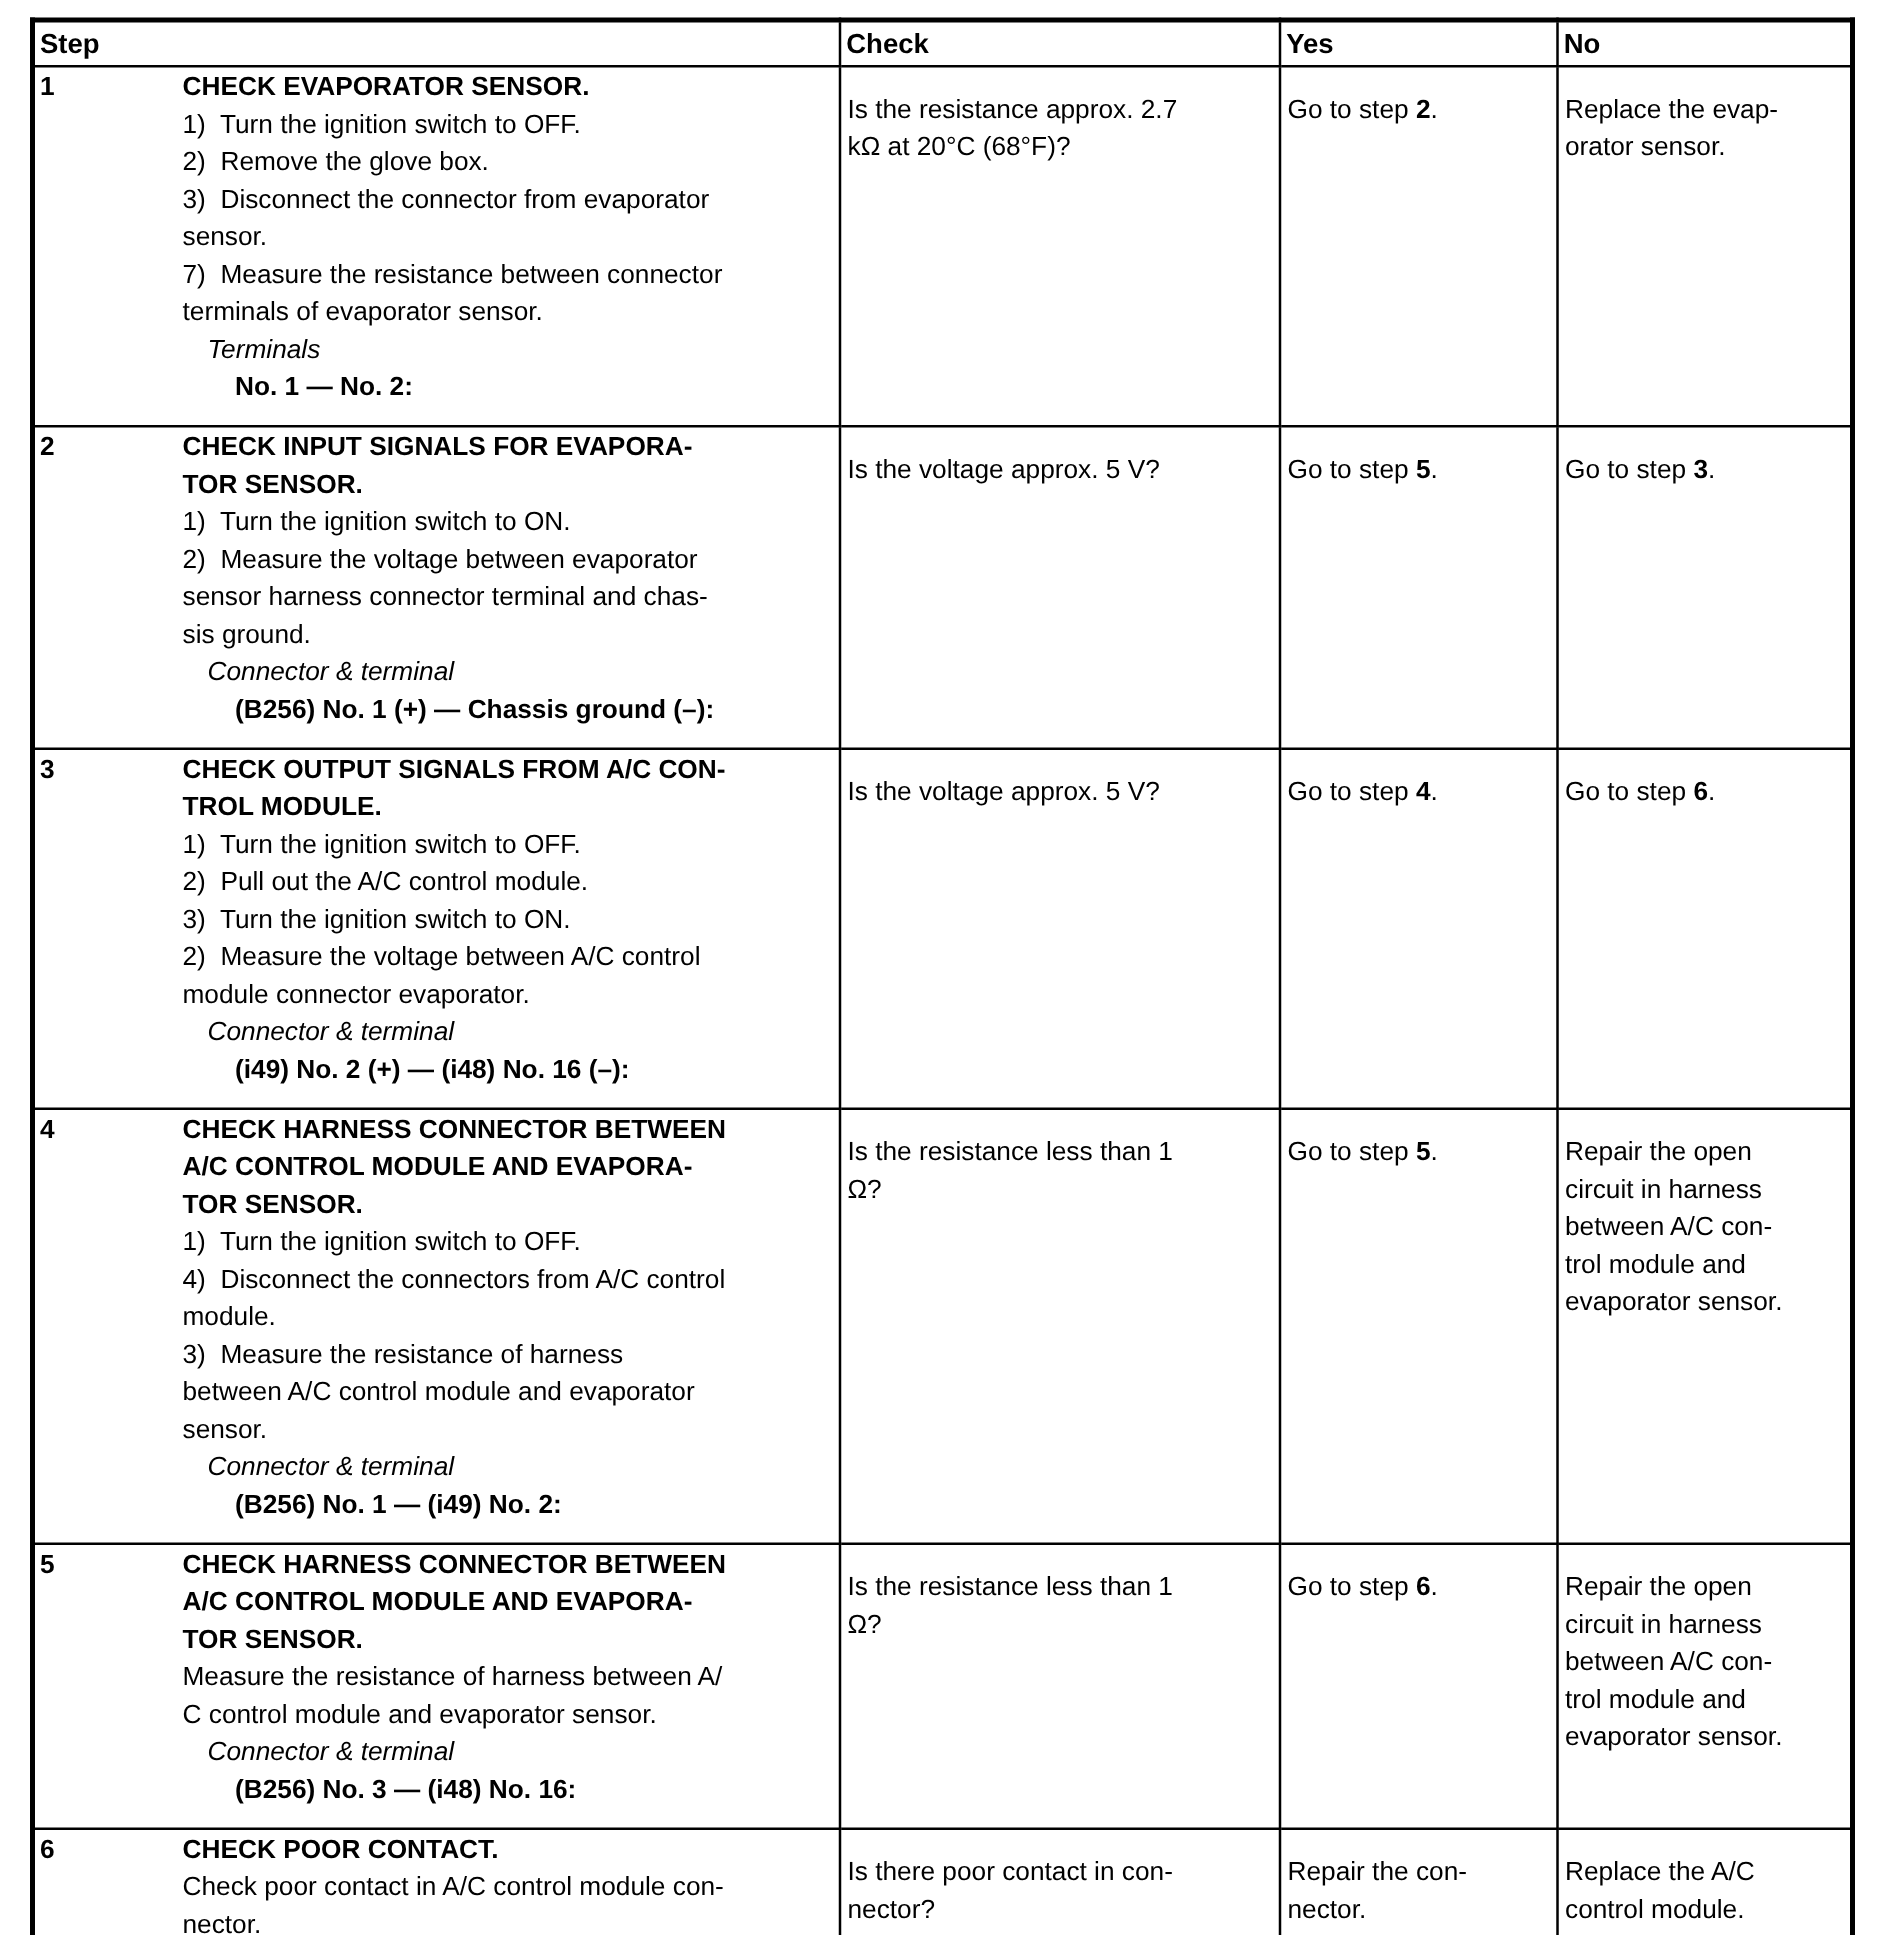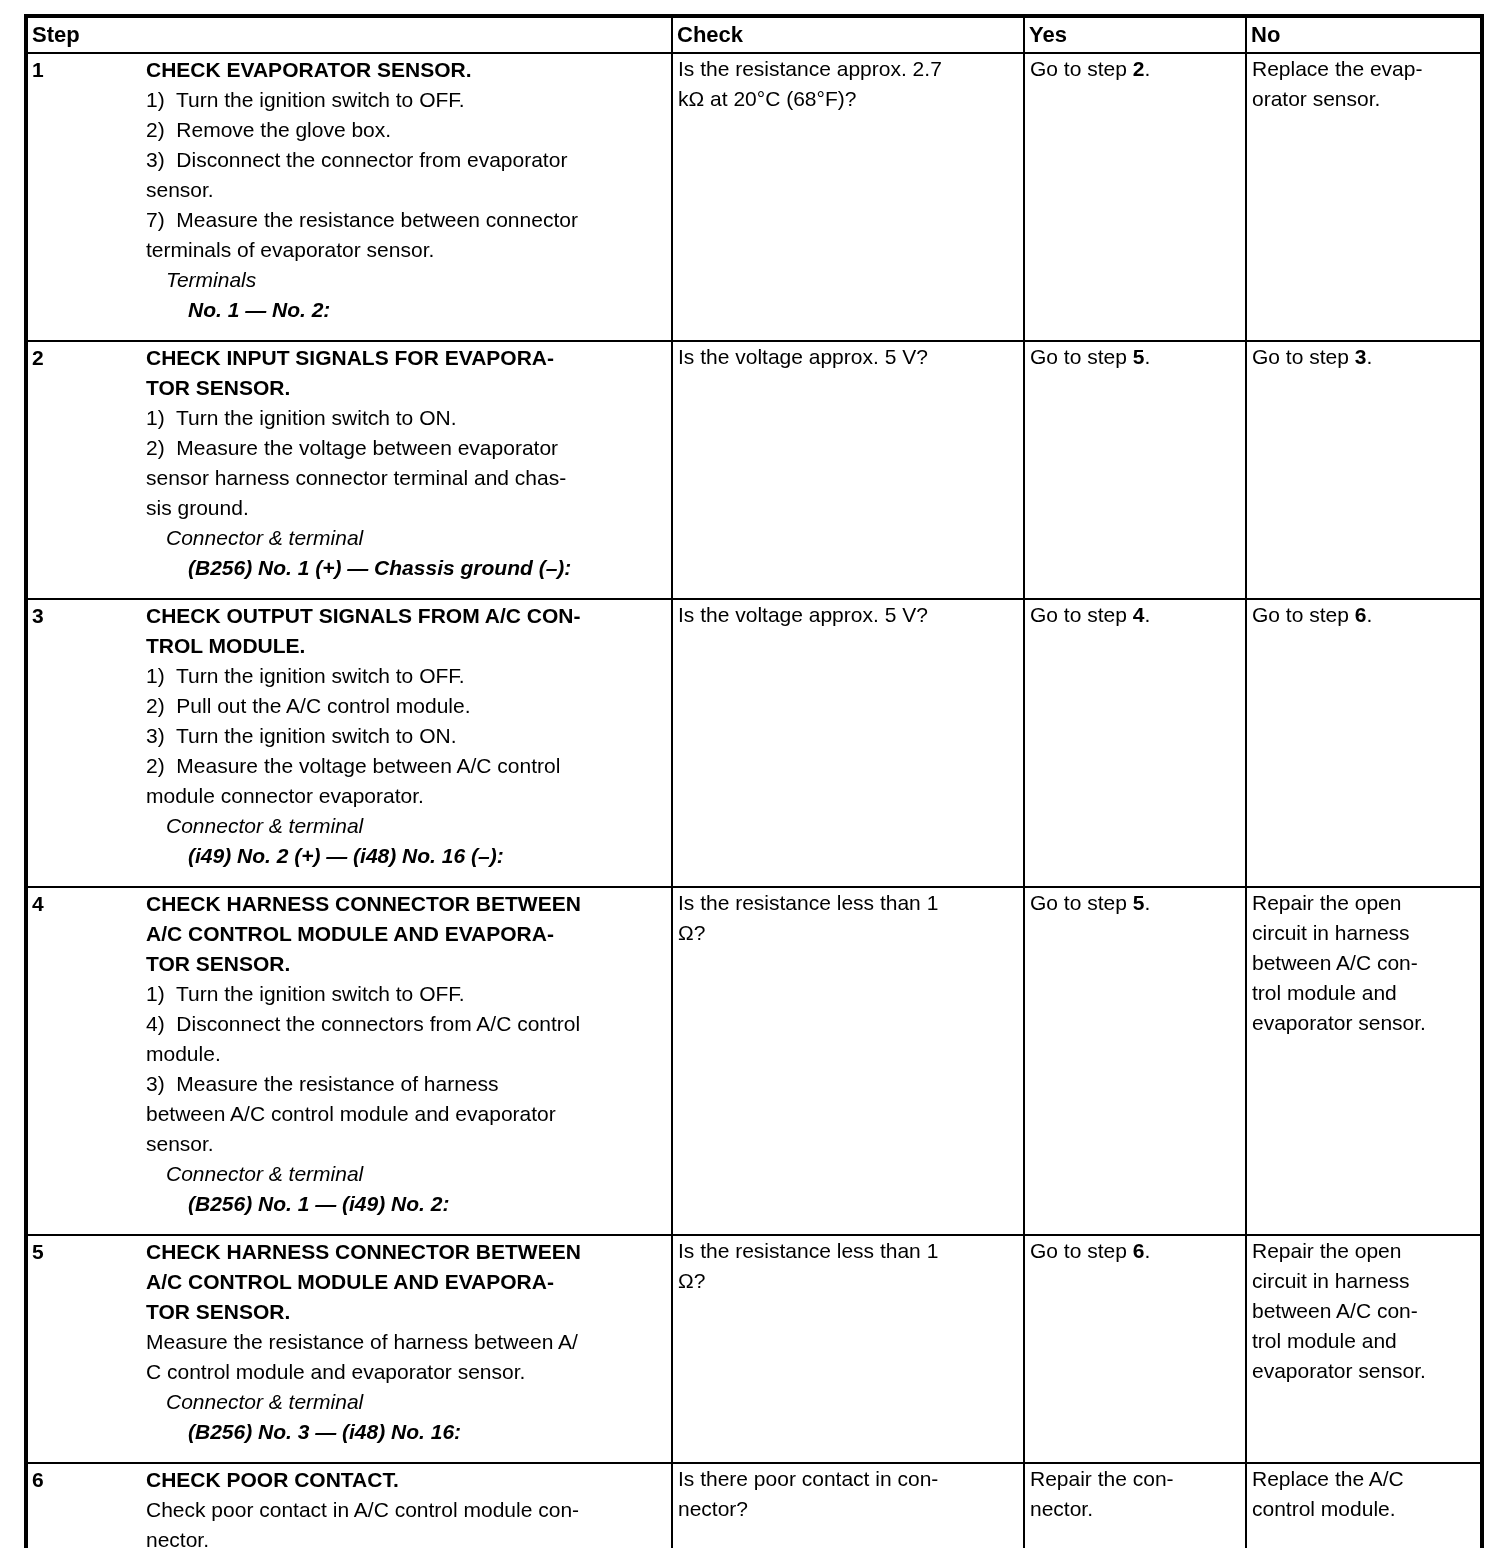--- a/index.html
+++ b/index.html
@@ -15,30 +15,30 @@
   col.c-step  { width: 646px; }
   col.c-check { width: 352px; }
   col.c-yes   { width: 222px; }
   col.c-no    { width: 236px; }
   th {
     border: 2px solid #000; font-size: 22px; font-weight: bold;
     text-align: left; padding: 2px 4px; line-height: 30px;
   }
   td {
     border: 2px solid #000; vertical-align: top;
-    font-size: 21px; line-height: 30px; padding: 0 5px 5px 5px;
+    font-size: 21px; line-height: 30px; padding: 19px 5px 5px 5px;
   }
   td.step-td { padding: 0; }
   .step-wrap { display: flex; align-items: stretch; }
   .step-num  { flex: 0 0 118px; width: 118px; font-weight: bold; padding: 1px 0 0 4px; box-sizing: border-box; }
   .step-content { flex: 1; padding: 1px 6px 15px 0; }
   .line  { white-space: pre-wrap; }
   .title { font-weight: bold; }
   .spec1 { font-weight: normal; font-style: italic; padding-left: 20px; }
-  .spec2 { font-weight: bold; font-style: italic; padding-left: 42px; }
+  .spec2 { font-weight: bold; padding-left: 42px; }
   .b { font-weight: bold; }
 </style>
 </head>
 <body>
 
 <div class="page">
   <table class="diag">
     <colgroup>
       <col class="c-step">
         <col class="c-check">

